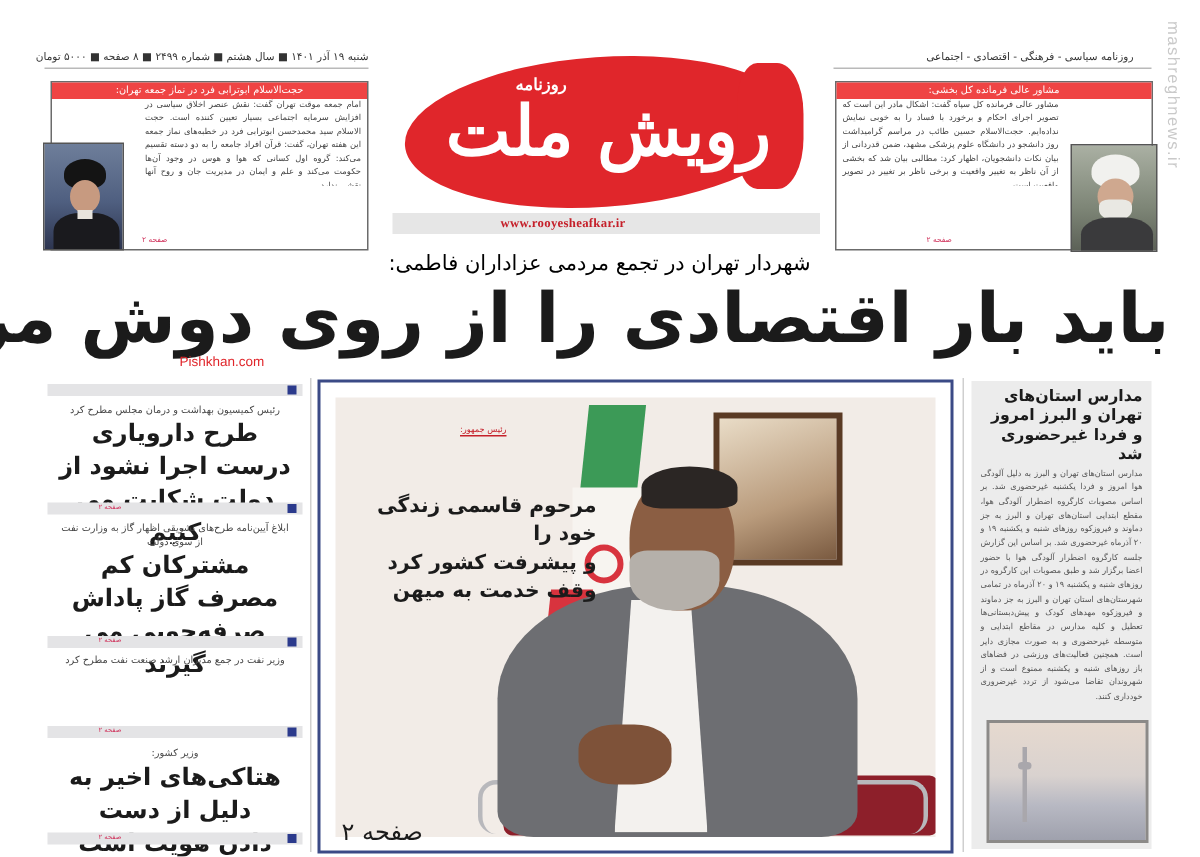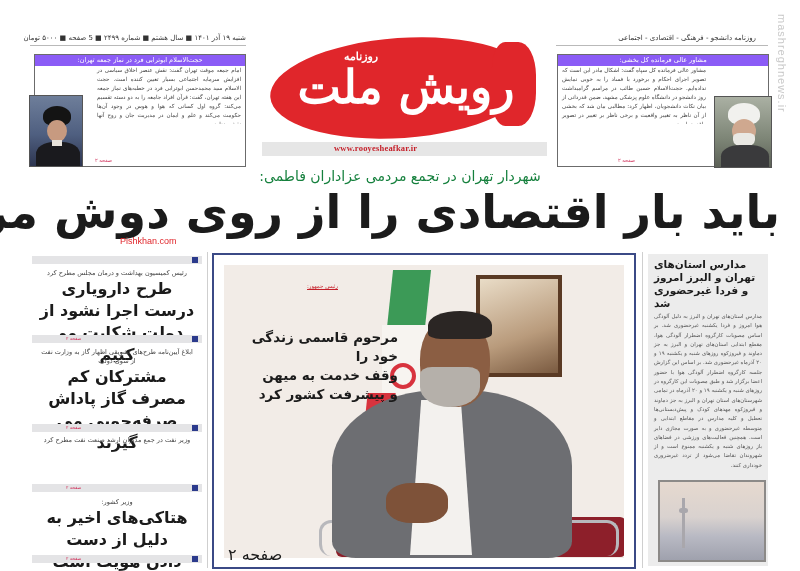--- a/index.html
+++ b/index.html
@@ -7,40 +7,40 @@
   body { font-family: "DejaVu Sans", sans-serif; color: #1b1b1b; position: relative; direction: rtl; }
 
   .abs { position: absolute; }
 
   
   .meta-line { font-size: 7px; color: #333; white-space: nowrap; direction: rtl; }
   .meta-rule { height: 1px; background: #b9b9b9; }
 
   
   .top-box { border: 1px solid #6b6b6b; background: #fff; }
-  .top-box .kicker-bar { background: #8b5cf6; color: #fff; font-size: 6.5px; text-align: center; height: 11px; line-height: 11px; }
+  .top-box .kicker-bar { background: #ef4444; color: #fff; font-size: 6.5px; text-align: center; height: 11px; line-height: 11px; }
   .top-box .title { font-weight: bold; font-size: 12px; text-align: center; line-height: 15px; padding: 2px 4px 0; color: #111; }
   .top-box .body { font-size: 5.6px; line-height: 9px; color: #444; text-align: justify; padding: 0 4px; }
   .top-box .pageref { font-size: 5px; color: #d0325b; }
 
   .photo { background: linear-gradient(180deg,#8a8f98 0%, #4a4f58 60%, #2b2f38 100%); border: 1px solid #555; overflow: hidden; }
   .face { position: absolute; border-radius: 50%; background: #c89a7c; }
   .turban-black { position: absolute; border-radius: 50% 50% 40% 40%; background: #141414; }
   .turban-white { position: absolute; border-radius: 50% 50% 40% 40%; background: #f1f1ee; }
   .beard-white { position: absolute; border-radius: 30% 30% 50% 50%; background: #e9e8e3; }
   .robe { position: absolute; border-radius: 40% 40% 0 0; }
 
   
   .logo-ellipse { border-radius: 50%; background: #e0262b; }
   .logo-text { color: #fff; font-family: "DejaVu Serif", serif; font-weight: bold; white-space: nowrap; }
   .logo-url { font-family: "Liberation Serif", serif; font-size: 8.5px; color: #c5202a; font-weight: bold; letter-spacing: 0.2px; direction: ltr; }
   .logo-strip { background: #e6e6e6; }
 
   
-  .subhead { font-size: 14px; color: #15803d; text-align: center; white-space: nowrap; }
+  .subhead { font-size: 14px; color: #000000; text-align: center; white-space: nowrap; }
   .headline { font-size: 46px; font-weight: bold; color: #1b1b1b; text-align: center; white-space: nowrap; letter-spacing: -1px; font-family: "DejaVu Sans", sans-serif; }
   .watermark { color: #e0262b; font-family: "Liberation Sans", sans-serif; font-size: 9px; direction: ltr; }
 
   
   .section-bar { height: 8px; background: #e4e4e6; position: absolute; }
   .section-bar .sq { position: absolute; right: 4px; top: 1px; width: 6px; height: 6px; background: #2b3a8c; }
   .section-bar .ref { position: absolute; left: 34px; top: 0; font-size: 4.5px; color: #d0325b; line-height: 8px; }
   .left-kicker { font-size: 6.5px; color: #444; text-align: center; line-height: 9px; }
   .left-title { font-size: 16px; font-weight: bold; text-align: center; color: #1b1b1b; line-height: 22px; }
 
@@ -57,35 +57,35 @@
   .man-hair { position: absolute; background: #2b2624; border-radius: 50% 50% 20% 20%; }
   .man-beard { position: absolute; background: #b5b0aa; border-radius: 20% 20% 50% 50%; }
   .hands { position: absolute; background: #7e5239; border-radius: 40%; }
   .chair { position: absolute; background: #8d1f2a; border-radius: 6px; }
   .chair-rail { position: absolute; border: 3px solid #b8b8bc; border-radius: 12px; }
   .feature-kicker { font-size: 5.5px; color: #c5202a; border-bottom: 1px solid #c5202a; display: inline-block; }
   .feature-title { font-size: 13.5px; font-weight: bold; color: #1b1b1b; line-height: 19px; text-align: right; }
 
   
   .right-box { background: #ececec; }
-  .right-title { font-size: 10.5px; font-weight: bold; text-align: left; color: #1b1b1b; line-height: 13px; }
+  .right-title { font-size: 10.5px; font-weight: bold; text-align: right; color: #1b1b1b; line-height: 13px; }
   .right-body { font-size: 5.4px; color: #555; line-height: 9.3px; text-align: justify; }
   .smog { background: linear-gradient(180deg,#e6d9cf 0%, #d9d2cf 45%, #b8b9c3 70%, #9fa1ad 100%); border: 2px solid #8c8a88; overflow: hidden; }
   .tower { position: absolute; background: #a9a7ac; }
 
   .side-watermark { writing-mode: vertical-rl; font-family: "Liberation Sans", sans-serif; font-size: 11px; color: #c9c9c9; direction: ltr; letter-spacing: 1px; }
   .col-rule { position: absolute; background: #cfcfcf; width: 1px; }
 </style>
 </head>
 <body>
 
-<div class="abs meta-line" style="left:34px; top:34px; width:212px; text-align:left;">شنبه ۱۹ آذر ۱۴۰۱ ■ سال هشتم ■ شماره ۲۴۹۹ ■ 5 صفحه ■ ۵۰۰۰ تومان</div>
+<div class="abs meta-line" style="left:34px; top:34px; width:212px; text-align:left;">شنبه ۱۹ آذر ۱۴۰۱ ■ سال هشتم ■ شماره ۲۴۹۹ ■ ۸ صفحه ■ ۵۰۰۰ تومان</div>
 <div class="abs meta-rule" style="left:30px; top:45px; width:216px;"></div>
 
-<div class="abs meta-line" style="left:560px; top:34px; width:196px; text-align:right;">روزنامه دانشجو - فرهنگی - اقتصادی - اجتماعی</div>
+<div class="abs meta-line" style="left:560px; top:34px; width:196px; text-align:right;">روزنامه سیاسی - فرهنگی - اقتصادی - اجتماعی</div>
 <div class="abs meta-rule" style="left:556px; top:45px; width:212px;"></div>
 
 <div class="abs side-watermark" style="left:776px; top:14px; height:150px;">mashreghnews.ir</div>
 
 <div class="abs top-box" style="left:34px; top:54px; width:212px; height:113px;">
   <div class="kicker-bar">حجت‌الاسلام ابوترابی فرد در نماز جمعه تهران:</div>
   <div class="body" style="margin-left:58px; height:58px; overflow:hidden;">
     <span>امام جمعه موقت تهران گفت: نقش عنصر اخلاق سیاسی در افزایش سرمایه اجتماعی بسیار تعیین کننده است. حجت الاسلام سید محمدحسن ابوترابی فرد در خطبه‌های نماز جمعه این هفته تهران، گفت: قرآن افراد جامعه را به دو دسته تقسیم می‌کند: گروه اول کسانی که هوا و هوس در وجود آن‌ها حکومت می‌کند و علم و ایمان در مدیریت جان و روح آنها نقشی ندارد.</span>
   </div>
   <div class="abs pageref" style="left:60px; bottom:3px;">صفحه ۲</div>
@@ -185,22 +185,22 @@
     <div class="hands" style="left:162px; top:218px; width:62px; height:40px;"></div>
     <div class="man-head" style="left:196px; top:50px; width:70px; height:92px;"></div>
     <div class="man-hair" style="left:204px; top:46px; width:64px; height:28px;"></div>
     <div class="man-beard" style="left:196px; top:102px; width:60px; height:40px;"></div>
   </div>
   <div class="abs" style="right:296px; top:18px; width:120px; text-align:right;">
     <div class="feature-kicker">رئیس جمهور:</div>
   </div>
   <div class="abs" style="left:24px; top:30px; width:160px;margin-top:43px;">
     <div class="feature-title">مرحوم قاسمی زندگی خود را</div>
+    <div class="feature-title">و پیشرفت کشور کرد</div>
     <div class="feature-title">وقف خدمت به میهن</div>
-    <div class="feature-title">و پیشرفت کشور کرد</div>
   </div>
   <div class="abs pageref" style="left:14px; top:290px;">صفحه ۲</div>
 </div>
 
 <div class="col-rule" style="left:642px; top:252px; height:316px;"></div>
 
 <div class="abs right-box" style="left:648px; top:254px; width:120px; height:312px;">
   <div class="right-title" style="padding:4px 6px 2px;">مدارس استان‌های تهران و البرز امروز و فردا غیرحضوری شد</div>
   <div class="right-body" style="padding:0 6px; height:195px; overflow:hidden;">مدارس استان‌های تهران و البرز به دلیل آلودگی هوا امروز و فردا یکشنبه غیرحضوری شد. بر اساس مصوبات کارگروه اضطرار آلودگی هوا، مقطع ابتدایی استان‌های تهران و البرز به جز دماوند و فیروزکوه روزهای شنبه و یکشنبه ۱۹ و ۲۰ آذرماه غیرحضوری شد. بر اساس این گزارش جلسه کارگروه اضطرار آلودگی هوا با حضور اعضا برگزار شد و طبق مصوبات این کارگروه در روزهای شنبه و یکشنبه ۱۹ و ۲۰ آذرماه در تمامی شهرستان‌های استان تهران و البرز به جز دماوند و فیروزکوه مهدهای کودک و پیش‌دبستانی‌ها تعطیل و کلیه مدارس در مقاطع ابتدایی و متوسطه غیرحضوری و به صورت مجازی دایر است. همچنین فعالیت‌های ورزشی در فضاهای باز روزهای شنبه و یکشنبه ممنوع است و از شهروندان تقاضا می‌شود از تردد غیرضروری خودداری کنند.</div>
 

